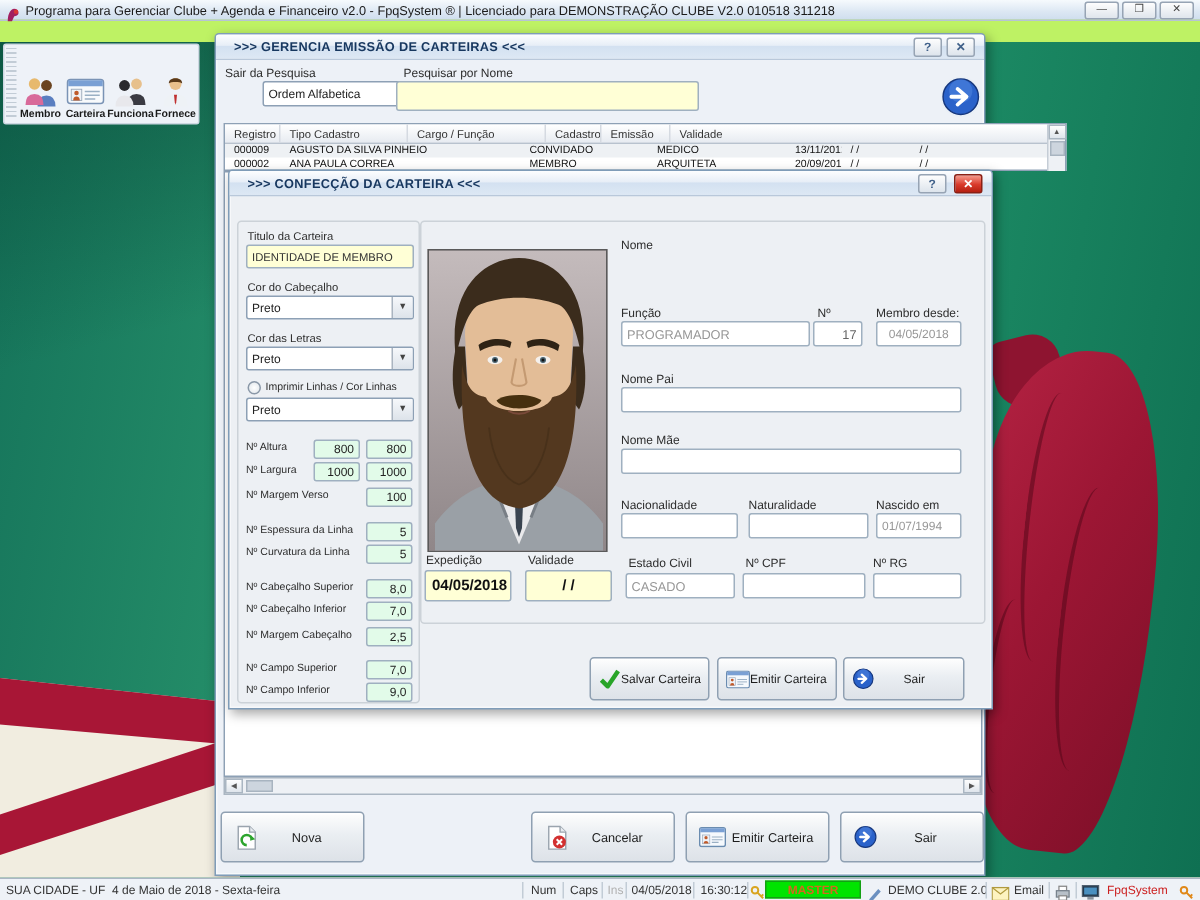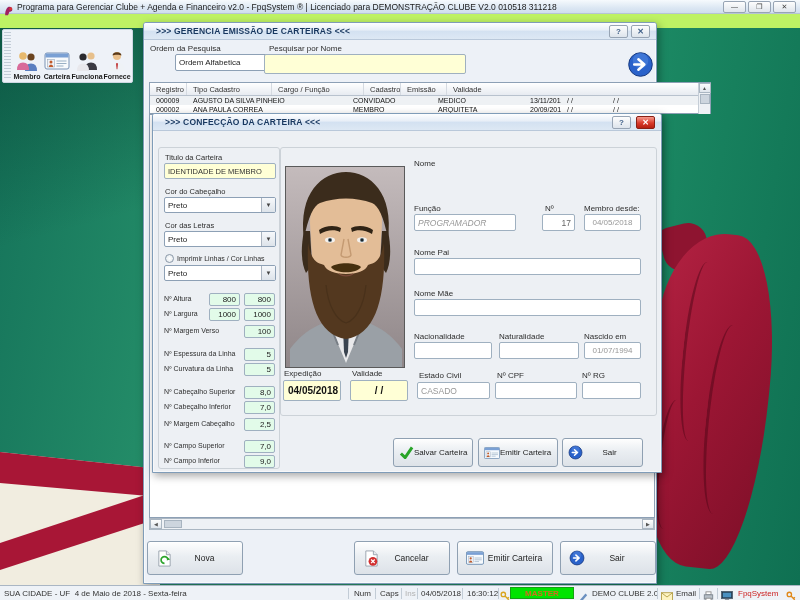--- a/index.html
+++ b/index.html
@@ -202,21 +202,21 @@
     </div>
   </div>
 
   <div class="abs window" style="left:143px; top:22px; width:514px; height:562px;">
     <div class="wtitle">
       <span class="wtitle-text">&gt;&gt;&gt; GERENCIA EMISSÃO DE CARTEIRAS &lt;&lt;&lt;</span>
       <span class="helpbtn" style="right:28px;">?</span>
       <span class="closebtn helpbtn" style="right:6px;">✕</span>
     </div>
 
-    <span class="label" style="left:6px; top:21px;">Ordem da Pesquisa</span>
+    <span class="label" style="left:6px; top:21px;">Sair da Pesquisa</span>
     <div class="select" style="left:4px; top:31px; width:113px; height:17px;margin-left:27px;">
       <span class="select-text">Ordem Alfabetica</span>
       <span class="select-arrow">▼</span>
     </div>
     <span class="label" style="left:125px; top:21px;">Pesquisar por Nome</span>
     <div class="input yellow" style="left:120px; top:31px; width:202px; height:20px;">
       <span></span>
     </div>
     <span class="gobtn" style="left:482px; top:27px;">
       <svg width="29" height="29" viewBox="0 0 30 30">
@@ -435,21 +435,21 @@
           <path d="M22 76c-2 54 8 92 38 96 30-4 40-42 38-96-4 22-12 20-16 22-2 6-12 9-22 9s-20-3-22-9c-4-2-12 0-16-22Z" fill="#53381f"></path>
           <path d="M40 118c2 20 10 35 20 38M80 118c-2 20-10 35-20 38" stroke="#3e2a16" stroke-width="1.2" fill="none" opacity=".5"></path>
           <path d="M45 100c6-5 24-5 30 0-4 7-26 7-30 0Z" fill="#46300f"></path>
           <path d="M53 107c4 2.5 10 2.5 14 0" stroke="#7a4a3a" stroke-width="1.3" fill="none"></path>
         </svg>
       </div>
 
       <span class="label" style="left:133px; top:11px;">Nome</span>
 
       <span class="label" style="left:133px; top:56px;">Função</span>
-      <div class="input graytext" style="left:133px; top:66px; width:102px; height:17px;font-style:italic;">
+      <div class="input graytext" style="left:133px; top:66px; width:126px; height:17px;">
         <span>PROGRAMADOR</span>
       </div>
       <span class="label" style="left:264px; top:56px;">Nº</span>
       <div class="input" style="left:261px; top:66px; width:33px; height:17px; justify-content:flex-end; color:#666;">
         <span>17</span>
       </div>
       <span class="label" style="left:303px; top:56px;">Membro desde:</span>
       <div class="input graytext" style="left:303px; top:66px; width:57px; height:17px; font-size:8px; justify-content:center;">
         <span>04/05/2018</span>
       </div>
@@ -466,21 +466,21 @@
 
       <span class="label" style="left:133px; top:184px;">Nacionalidade</span>
       <div class="input" style="left:133px; top:194px; width:78px; height:17px;">
         <span></span>
       </div>
       <span class="label" style="left:218px; top:184px;">Naturalidade</span>
       <div class="input" style="left:218px; top:194px; width:80px; height:17px;">
         <span></span>
       </div>
       <span class="label" style="left:303px; top:184px;">Nascido em</span>
-      <div class="input graytext" style="left:303px; top:194px; width:57px; height:17px; font-size:8px; justify-content:center;">
+      <div class="input graytext" style="left:303px; top:194px; width:57px; height:17px; font-size:8px; ">
         <span>01/07/1994</span>
       </div>
 
       <span class="label" style="left:3px; top:221px;">Expedição</span>
       <div class="input yellow" style="left:2px; top:232px; width:58px; height:21px;">
         <span class="caret"></span>
         <span class="exp-bold">04/05/2018</span>
       </div>
       <span class="label" style="left:71px; top:221px;">Validade</span>
       <div class="input yellow" style="left:69px; top:232px; width:58px; height:21px; justify-content:center;">

